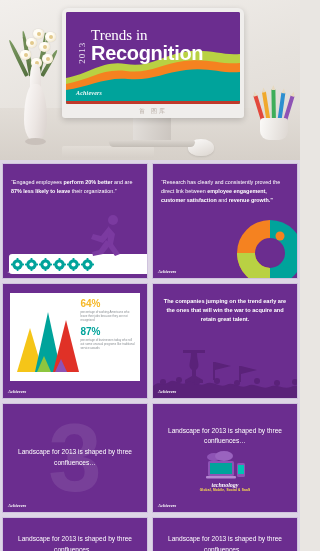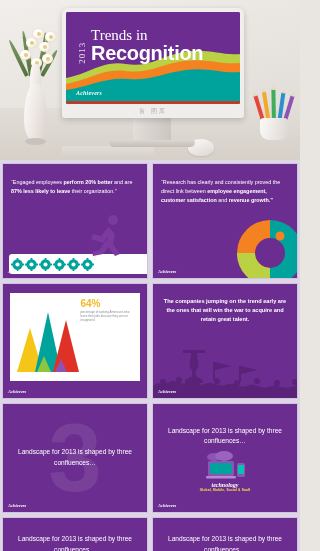--- a/index.html
+++ b/index.html
@@ -384,20 +384,24 @@
         <div class="tri" style="left:20px; border-left:13px solid transparent; border-right:13px solid transparent; border-bottom:60px solid #00a39b;"></div>
         <div class="tri" style="left:38px; border-left:13px solid transparent; border-right:13px solid transparent; border-bottom:52px solid #e03127;"></div>
         <div class="tri" style="left:22px; border-left:7px solid transparent; border-right:7px solid transparent; border-bottom:16px solid #8dc63f;"></div>
         <div class="tri" style="left:40px; border-left:6px solid transparent; border-right:6px solid transparent; border-bottom:13px solid #8e53b5;"></div>
       </div>
       <div class="stat-col">
         <div>
           <div class="stat-num" style="color:#f5b828">64%</div>
           <div class="stat-desc">percentage of working Americans who leave their jobs because they are not recognized</div>
         </div>
+        <div>
+          <div class="stat-num" style="color:#00a39b">87%</div>
+          <div class="stat-desc">percentage of businesses today who roll out some unusual programs like traditional service awards</div>
+        </div>
       </div>
     </div>
     <div class="card-logo">Achievers</div>
   </div>
 
   <div class="card">
     <div class="centered-text">The companies jumping on the trend early are the ones that will win the war to acquire and retain great talent.</div>
     <svg class="crowd" viewBox="0 0 150 52" preserveAspectRatio="none">
       <g fill="#5a2279">
         <path d="M30 4 L52 4 L52 7 L44 7 C44 16 48 20 43 24 L43 30 L50 34 L50 37 L32 37 L32 34 L39 30 L39 24 C34 20 38 16 38 7 L30 7 Z"></path>

